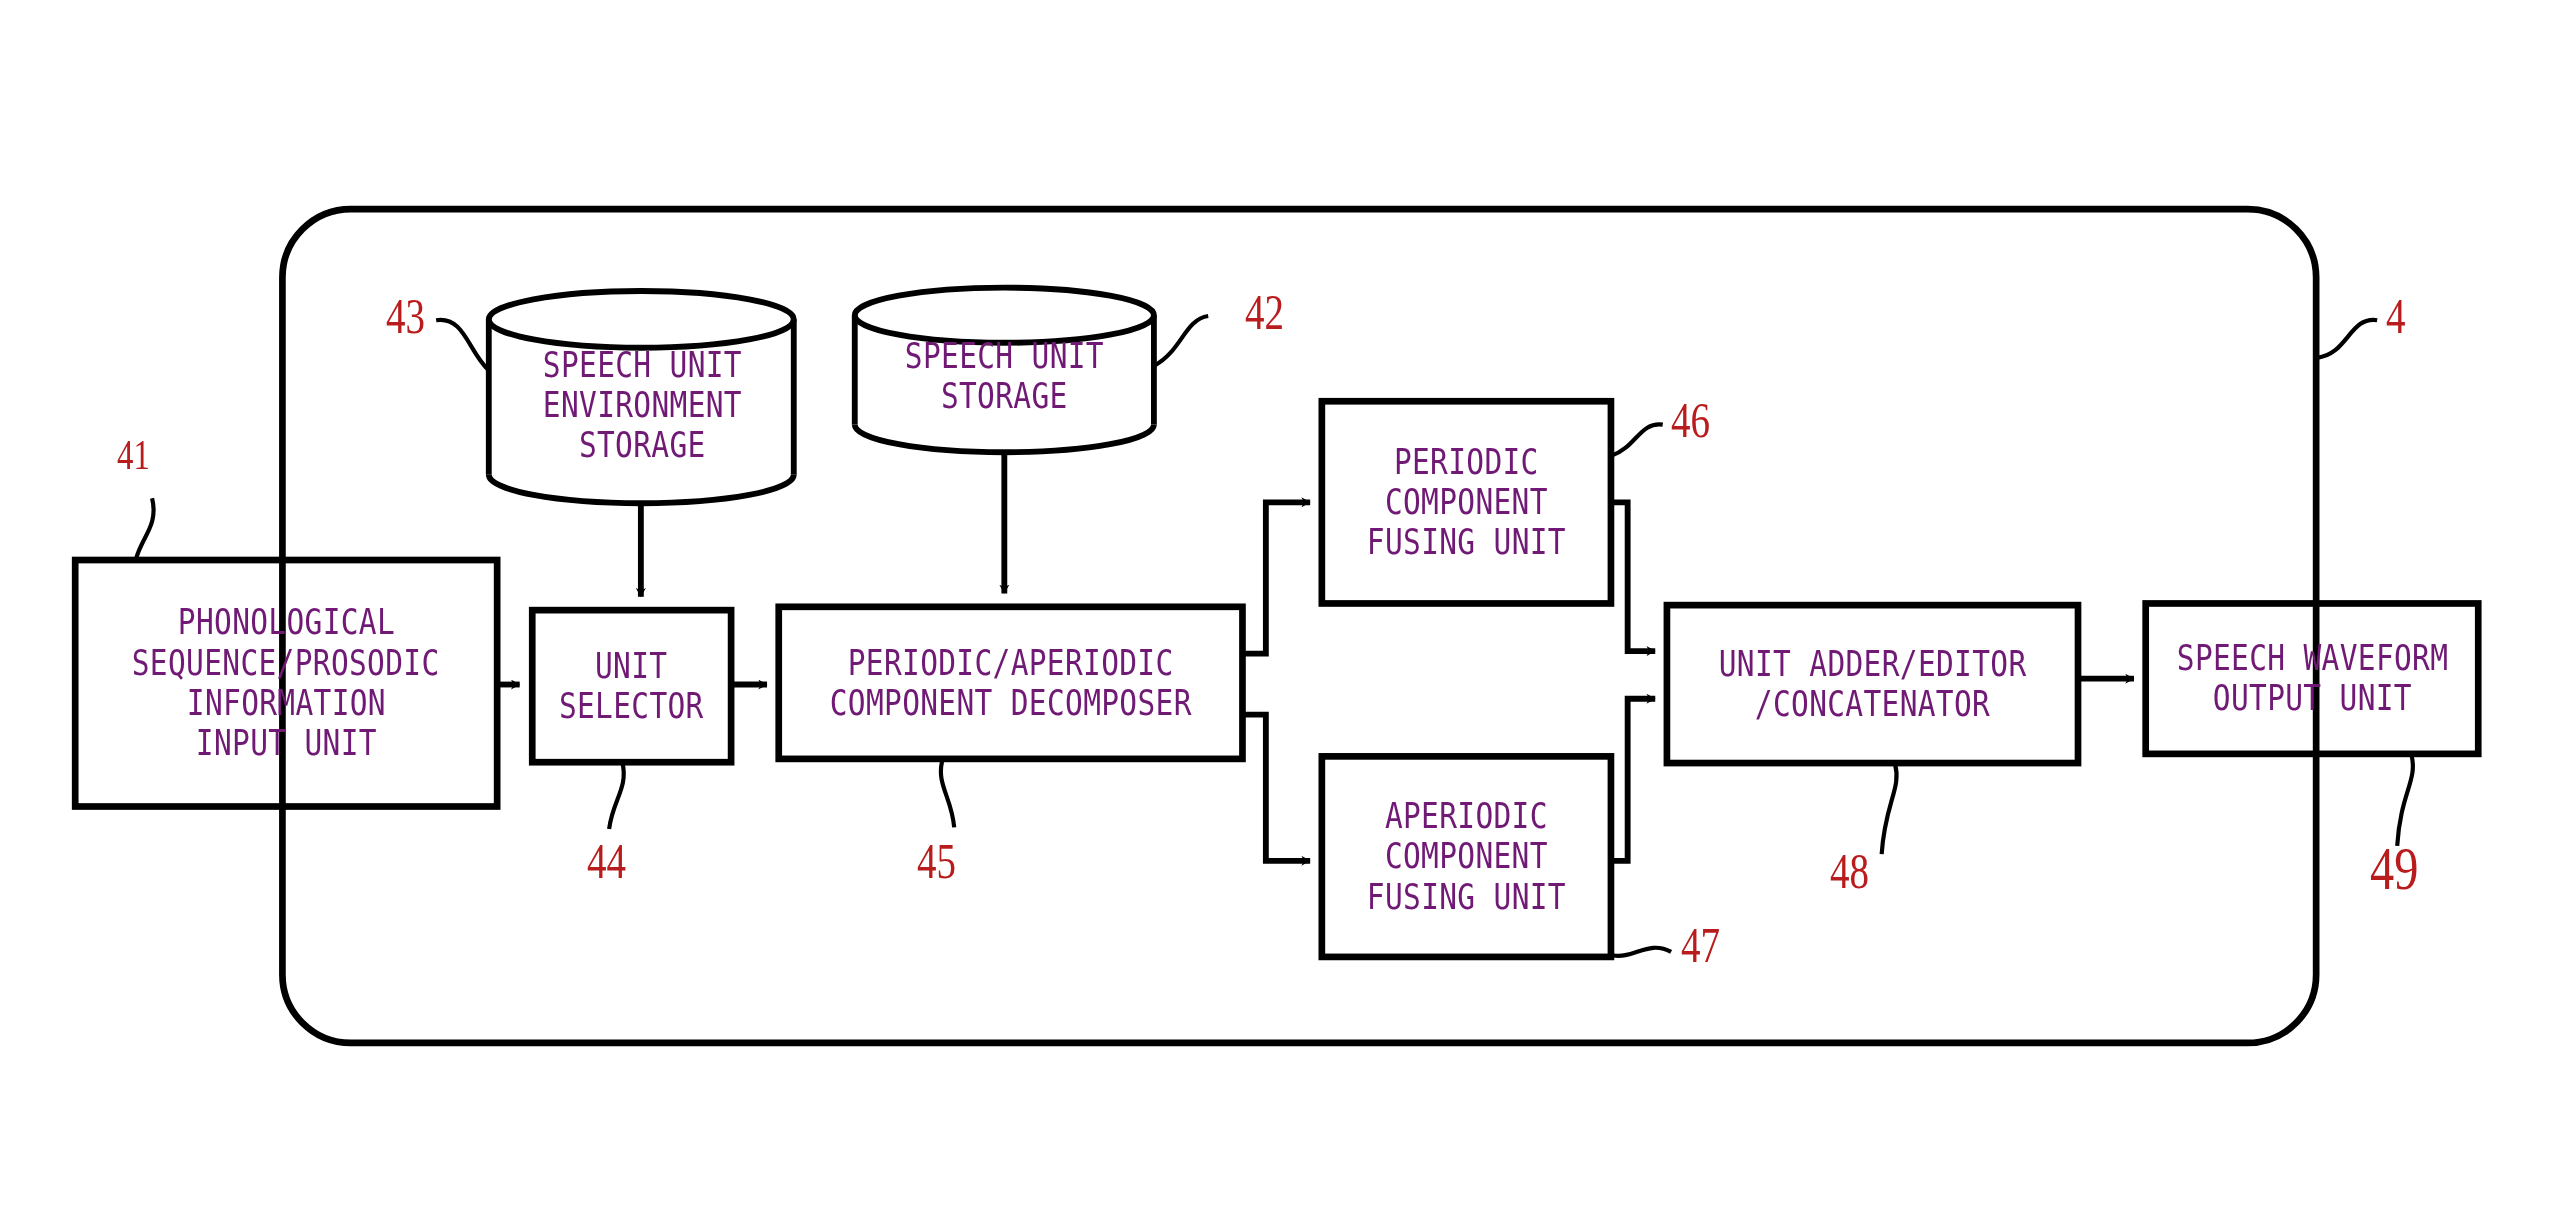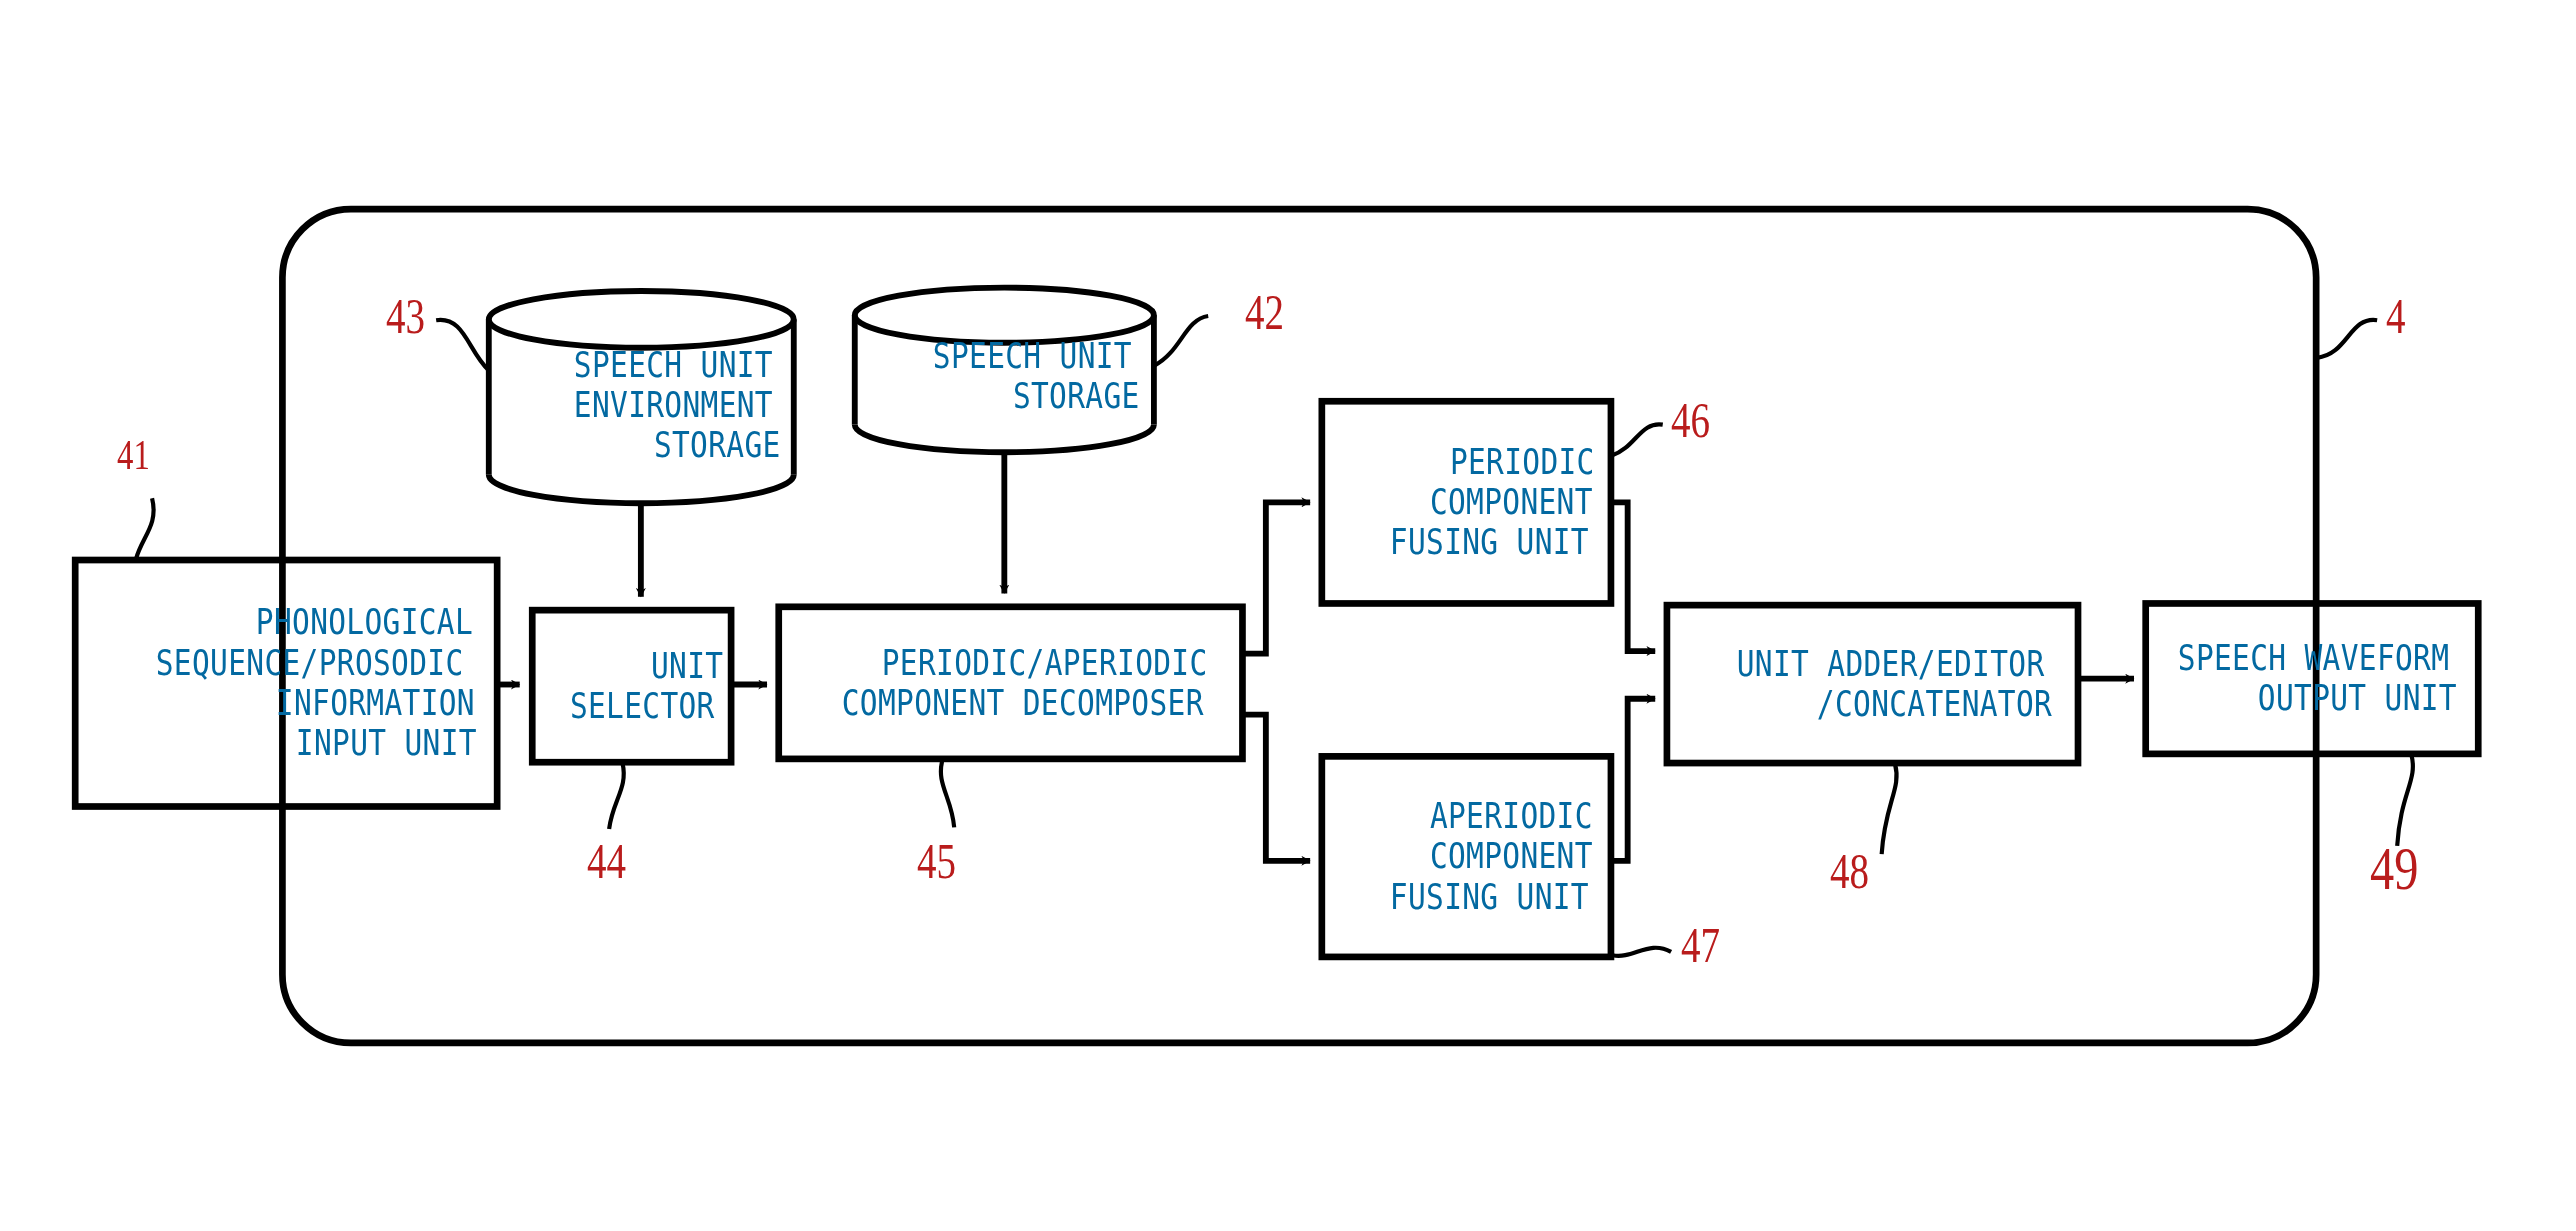--- a/index.html
+++ b/index.html
@@ -5,24 +5,24 @@
 <style>
   html,body{margin:0;padding:0;background:#ffffff;}
   body{font-family:"Liberation Sans",sans-serif;}
   #stage{position:relative;width:2576px;height:1232px;background:#ffffff;overflow:hidden;}
   #stage svg{position:absolute;left:0;top:0;width:2576px;height:1232px;}
 
   .blk-text{
     position:absolute;
     display:flex;
     flex-direction:column;
-    align-items:flex-end;
+    align-items:center;
     justify-content:center;
     text-align:center;
-    color:#0369a1;
+    color:#701a75;
     font-family:"Liberation Sans Mono","DejaVu Sans Mono",monospace;
     font-weight:400;
     letter-spacing:0.4px;
     line-height:1.12;
     transform-origin:center center;
     pointer-events:none;
     white-space:nowrap;
   }
   .blk-text > span{display:block;transform:scaleX(0.82);}
   .ref{

